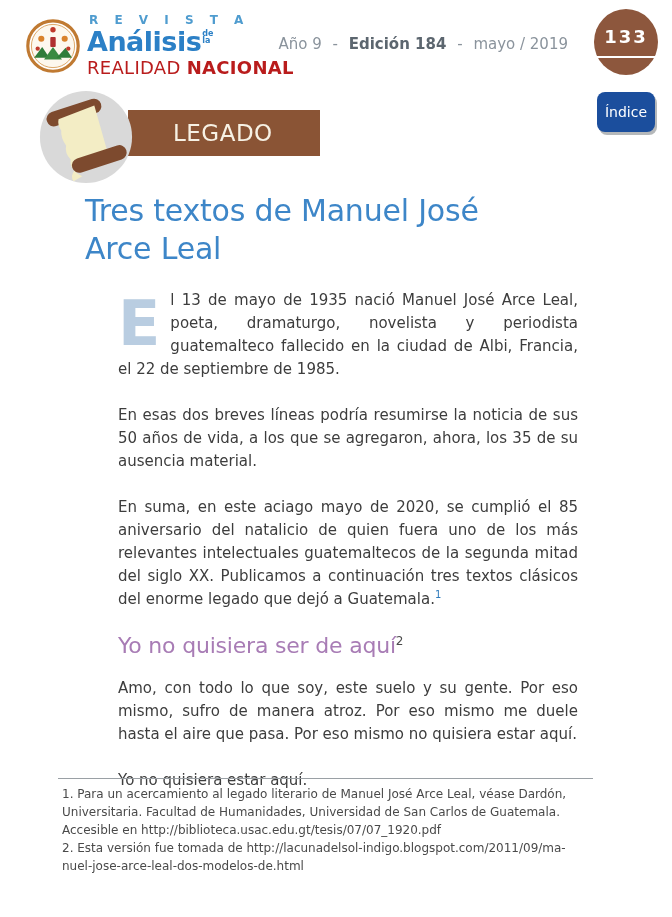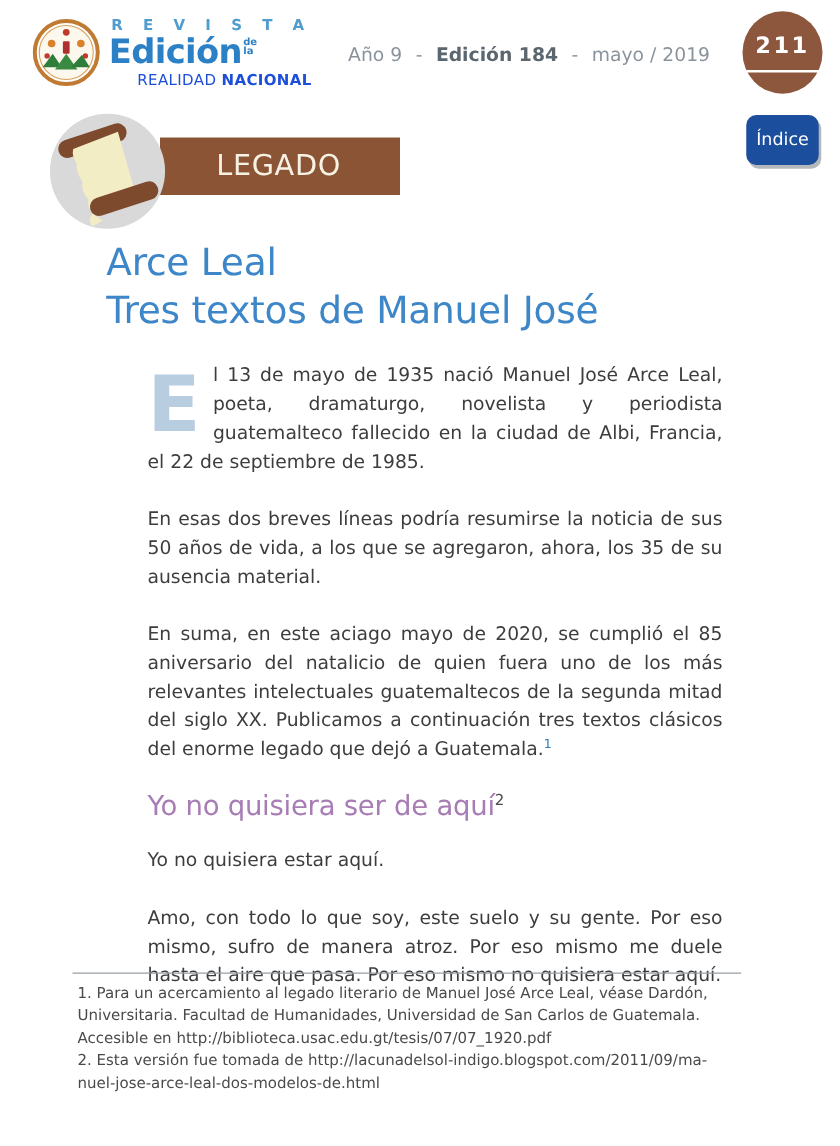--- a/index.html
+++ b/index.html
@@ -15,21 +15,21 @@
 
   
   .logo { position:absolute; left:26px; top:13px; display:flex; align-items:center; gap:7px; }
   .emblem { width:54px; height:54px; flex:0 0 auto; }
   .logo-text { display:flex; flex-direction:column; }
   .logo-revista { color:#4f9ccf; font-size:12px; letter-spacing:6px; font-weight:600; margin-left:2px; }
   .logo-analisis-row { display:flex; align-items:flex-start; margin-top:1px; }
   .logo-analisis { color:#2c80c6; font-size:27px; font-weight:bold; line-height:28px; letter-spacing:-0.5px; }
   .logo-dela { display:flex; flex-direction:column; margin-left:1px; margin-top:2px;justify-content:flex-end; }
   .logo-dela span { color:#2c80c6; font-size:8px; font-weight:bold; line-height:7px; }
-  .logo-realidad-row { font-size:12px; color:#1d4ed8; letter-spacing:0.3px; margin-top:1px;text-align:right; }
+  .logo-realidad-row { font-size:18px; color:#b91c1c; letter-spacing:0.3px; margin-top:1px;text-align:right; }
   .logo-realidad-row .bold { font-weight:bold; }
 
   .issue-line { position:absolute; top:35px; right:104px; font-size:15px; color:#8a939c; white-space:nowrap; }
   .issue-line .sep { margin:0 6px; }
   .issue-line .bold { color:#5c666f; font-weight:bold; }
 
   .page-circle {
     position:absolute; left:594px; top:9px; width:64px; height:66px;
     background:#8d573d; border-radius:50%;
   }
@@ -102,72 +102,72 @@
       <rect x="27" y="20" width="6" height="11" rx="1" fill="#b03030"></rect>
       <circle cx="17" cy="22" r="3.4" fill="#d9822b"></circle>
       <circle cx="43" cy="22" r="3.4" fill="#d9822b"></circle>
       <circle cx="30" cy="12" r="3" fill="#c0392b"></circle>
       <circle cx="13" cy="33" r="2.4" fill="#c0392b"></circle>
       <circle cx="47" cy="33" r="2.4" fill="#c0392b"></circle>
     </svg>
     <div class="logo-text">
       <div class="logo-revista">R E V I S T A</div>
       <div class="logo-analisis-row">
-        <span class="logo-analisis">Edición</span>
+        <span class="logo-analisis">Análisis</span>
         <span class="logo-dela">
           <span>de</span>
           <span>la</span>
         </span>
       </div>
       <div class="logo-realidad-row">
         <span>REALIDAD </span><span class="bold">NACIONAL</span>
       </div>
     </div>
   </div>
 
   <div class="issue-line">
     <span>Año 9</span>
     <span class="sep">-</span>
     <span class="bold">Edición 184</span>
     <span class="sep">-</span>
     <span>mayo / 2019</span>
   </div>
 
   <div class="page-circle">
-    <div class="page-number">211</div>
+    <div class="page-number">133</div>
   </div>
   <div class="circle-line"></div>
 
   <button class="indice-btn">Índice</button>
 
   <div class="banner-bar">
     <span class="banner-label">LEGADO</span>
   </div>
   <svg class="scroll-circle" viewBox="0 0 100 100">
     <circle cx="50" cy="50" r="47" fill="#d9d9d9"></circle>
     <g transform="rotate(-18 50 50)">
       <rect x="17" y="15" width="58" height="15" rx="7.5" fill="#7d4a2e"></rect>
       <path d="M29 24 L68 22 L66 76 L28 79 Q25 73 28 67 Q24 59 28 52 Q25 43 28 36 Q26 29 29 24 Z" fill="#f3edc5"></path>
       <path d="M28 79 Q22 83 24 89 L34 87 Q30 83 28 79 Z" fill="#f3edc5"></path>
       <rect x="27" y="68" width="58" height="15" rx="7.5" fill="#7d4a2e"></rect>
     </g>
   </svg>
 
   <div class="article-title">
+    <div>Tres textos de Manuel José</div>
     <div>Arce Leal</div>
-    <div>Tres textos de Manuel José</div>
   </div>
 
   <div class="body-col">
     <p><span class="dropcap">E</span><span>l 13 de mayo de 1935 nació Manuel José Arce Leal, poeta, dramaturgo, novelista y periodista guatemalteco fallecido en la ciudad de Albi, Francia, el 22 de septiembre de 1985.</span></p>
     <p>En esas dos breves líneas podría resumirse la noticia de sus 50 años de vida, a los que se agregaron, ahora, los 35 de su ausencia material.</p>
     <p><span>En suma, en este aciago mayo de 2020, se cumplió el 85 aniversario del natalicio de quien fuera uno de los más relevantes intelectuales guatemaltecos de la segunda mitad del siglo XX. Publicamos a continuación tres textos clásicos del enorme legado que dejó a Guatemala.</span><span class="fn-ref">1</span></p>
     <div class="subheading"><span>Yo no quisiera ser de aquí</span><span class="sh-sup">2</span></div>
+    <p>Amo, con todo lo que soy, este suelo y su gente. Por eso mismo, sufro de manera atroz. Por eso mismo me duele hasta el aire que pasa. Por eso mismo no quisiera estar aquí.</p>
     <p>Yo no quisiera estar aquí.</p>
-    <p>Amo, con todo lo que soy, este suelo y su gente. Por eso mismo, sufro de manera atroz. Por eso mismo me duele hasta el aire que pasa. Por eso mismo no quisiera estar aquí.</p>
   </div>
 
   <div class="footnote-sep"></div>
   <div class="footnotes">
     <div>1.  Para un acercamiento al legado literario de Manuel José Arce Leal, véase Dardón,</div>
     <div>Universitaria. Facultad de Humanidades, Universidad de San Carlos de Guatemala.</div>
     <div>Accesible en http://biblioteca.usac.edu.gt/tesis/07/07_1920.pdf</div>
     <div>2. Esta versión fue tomada de http://lacunadelsol-indigo.blogspot.com/2011/09/ma-</div>
     <div>nuel-jose-arce-leal-dos-modelos-de.html</div>
   </div>

